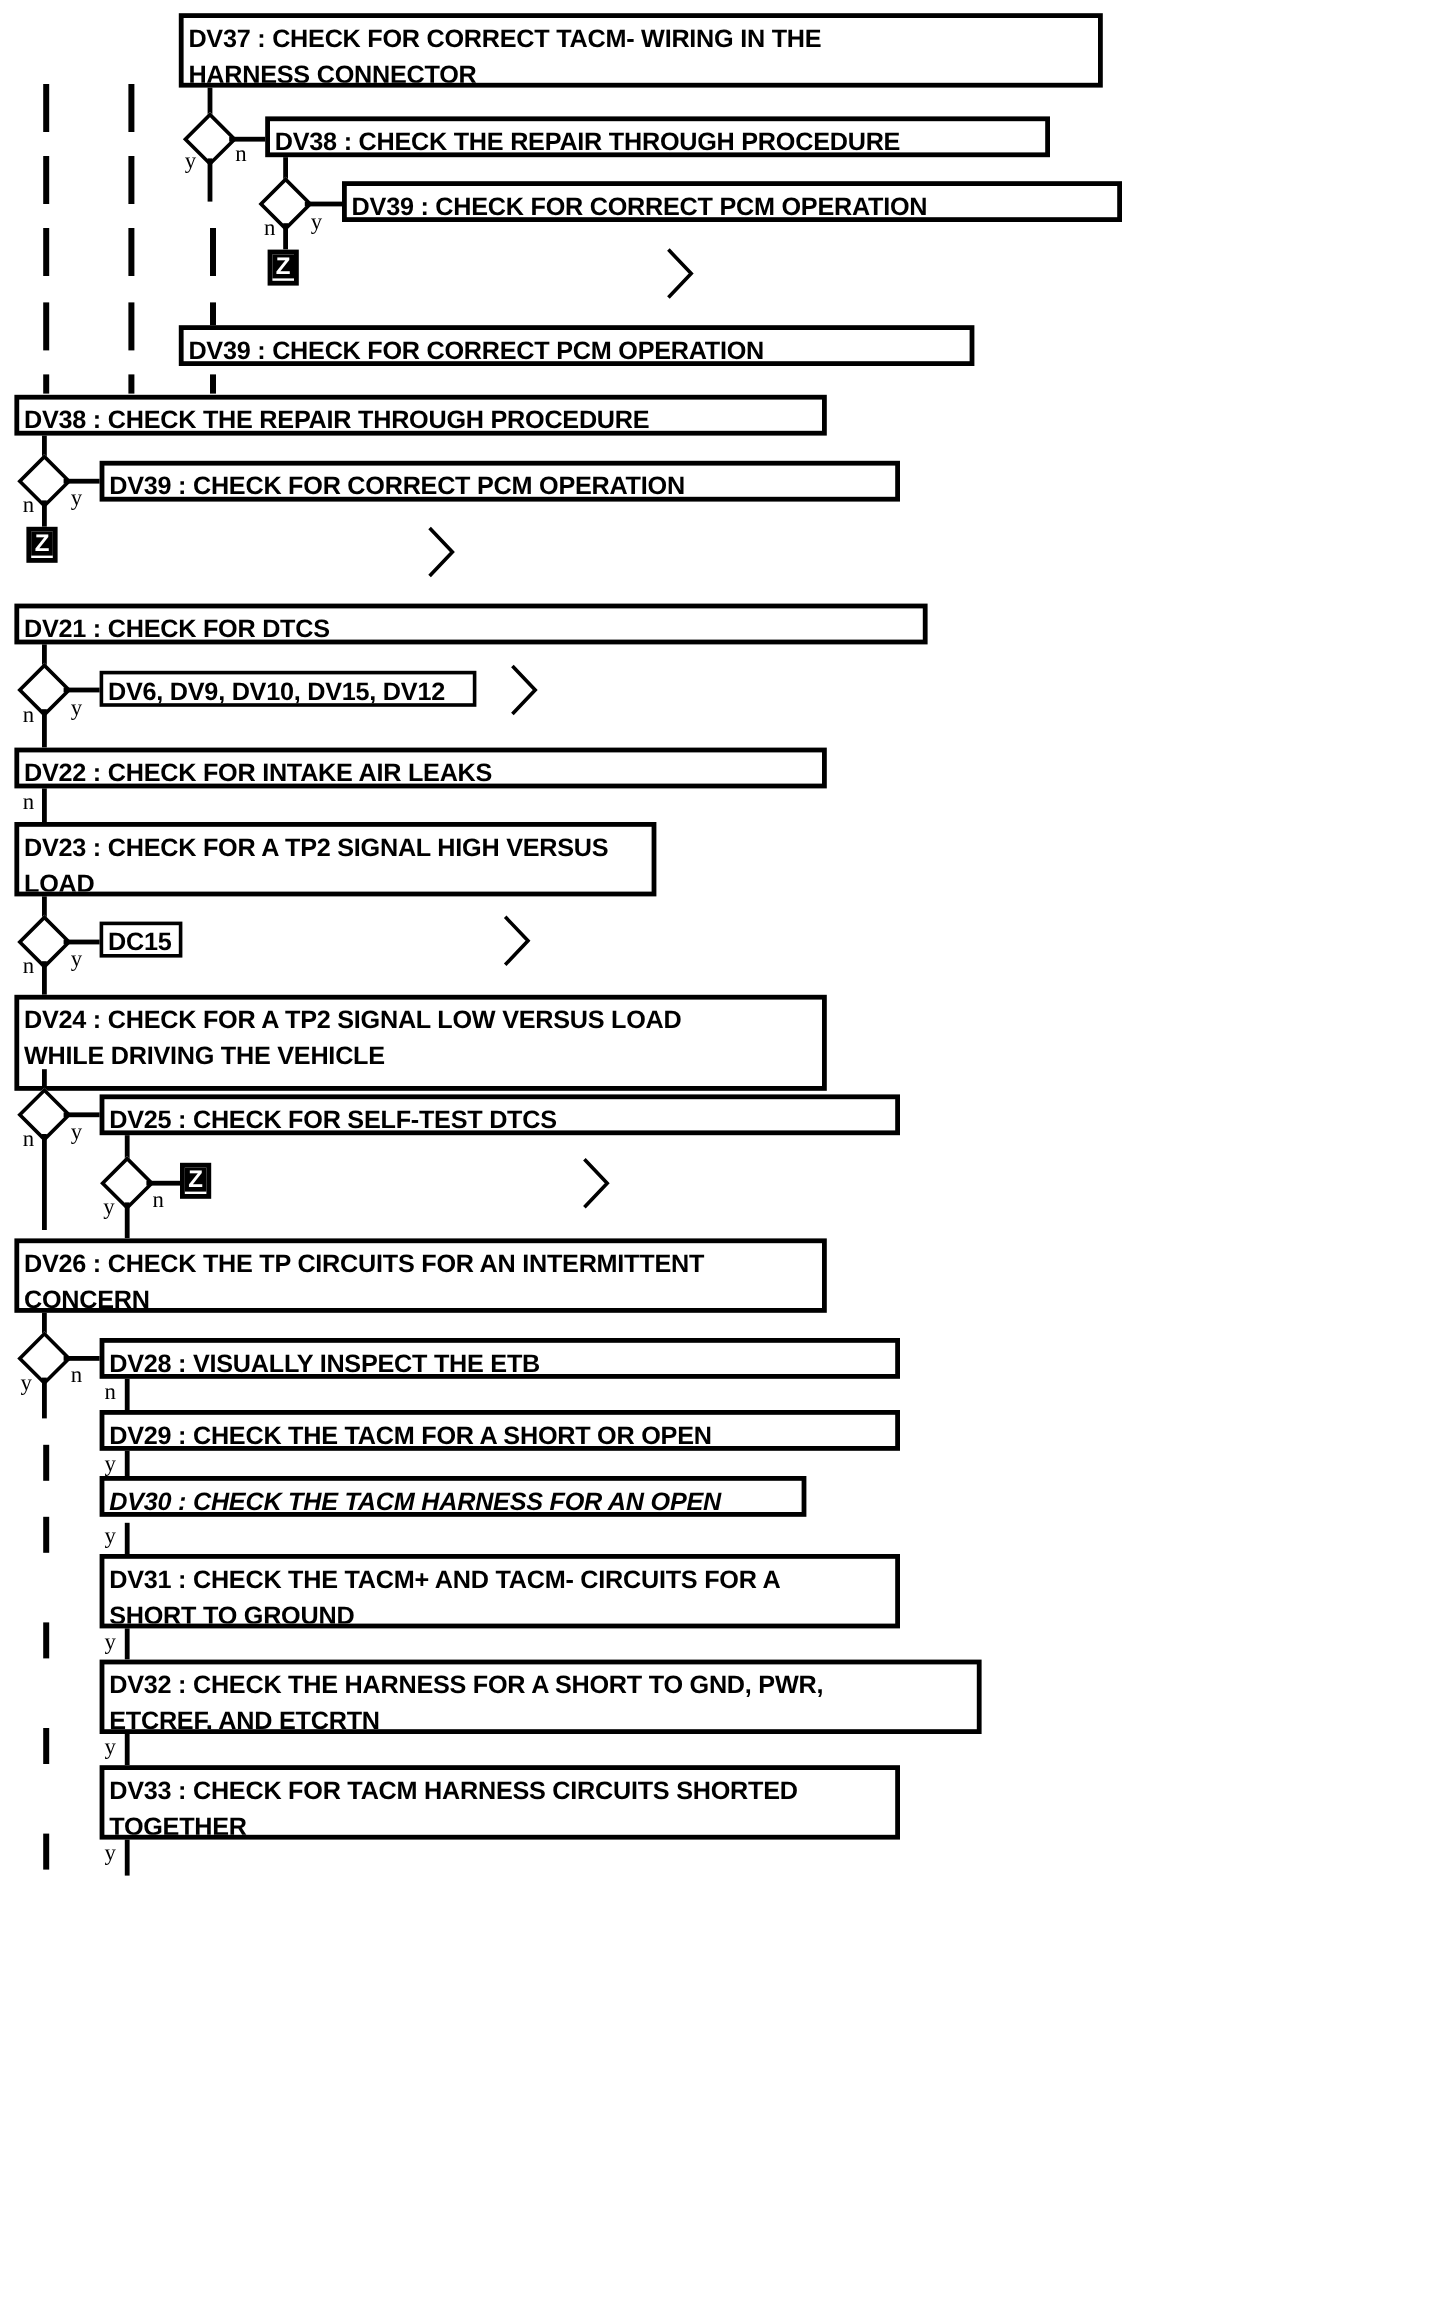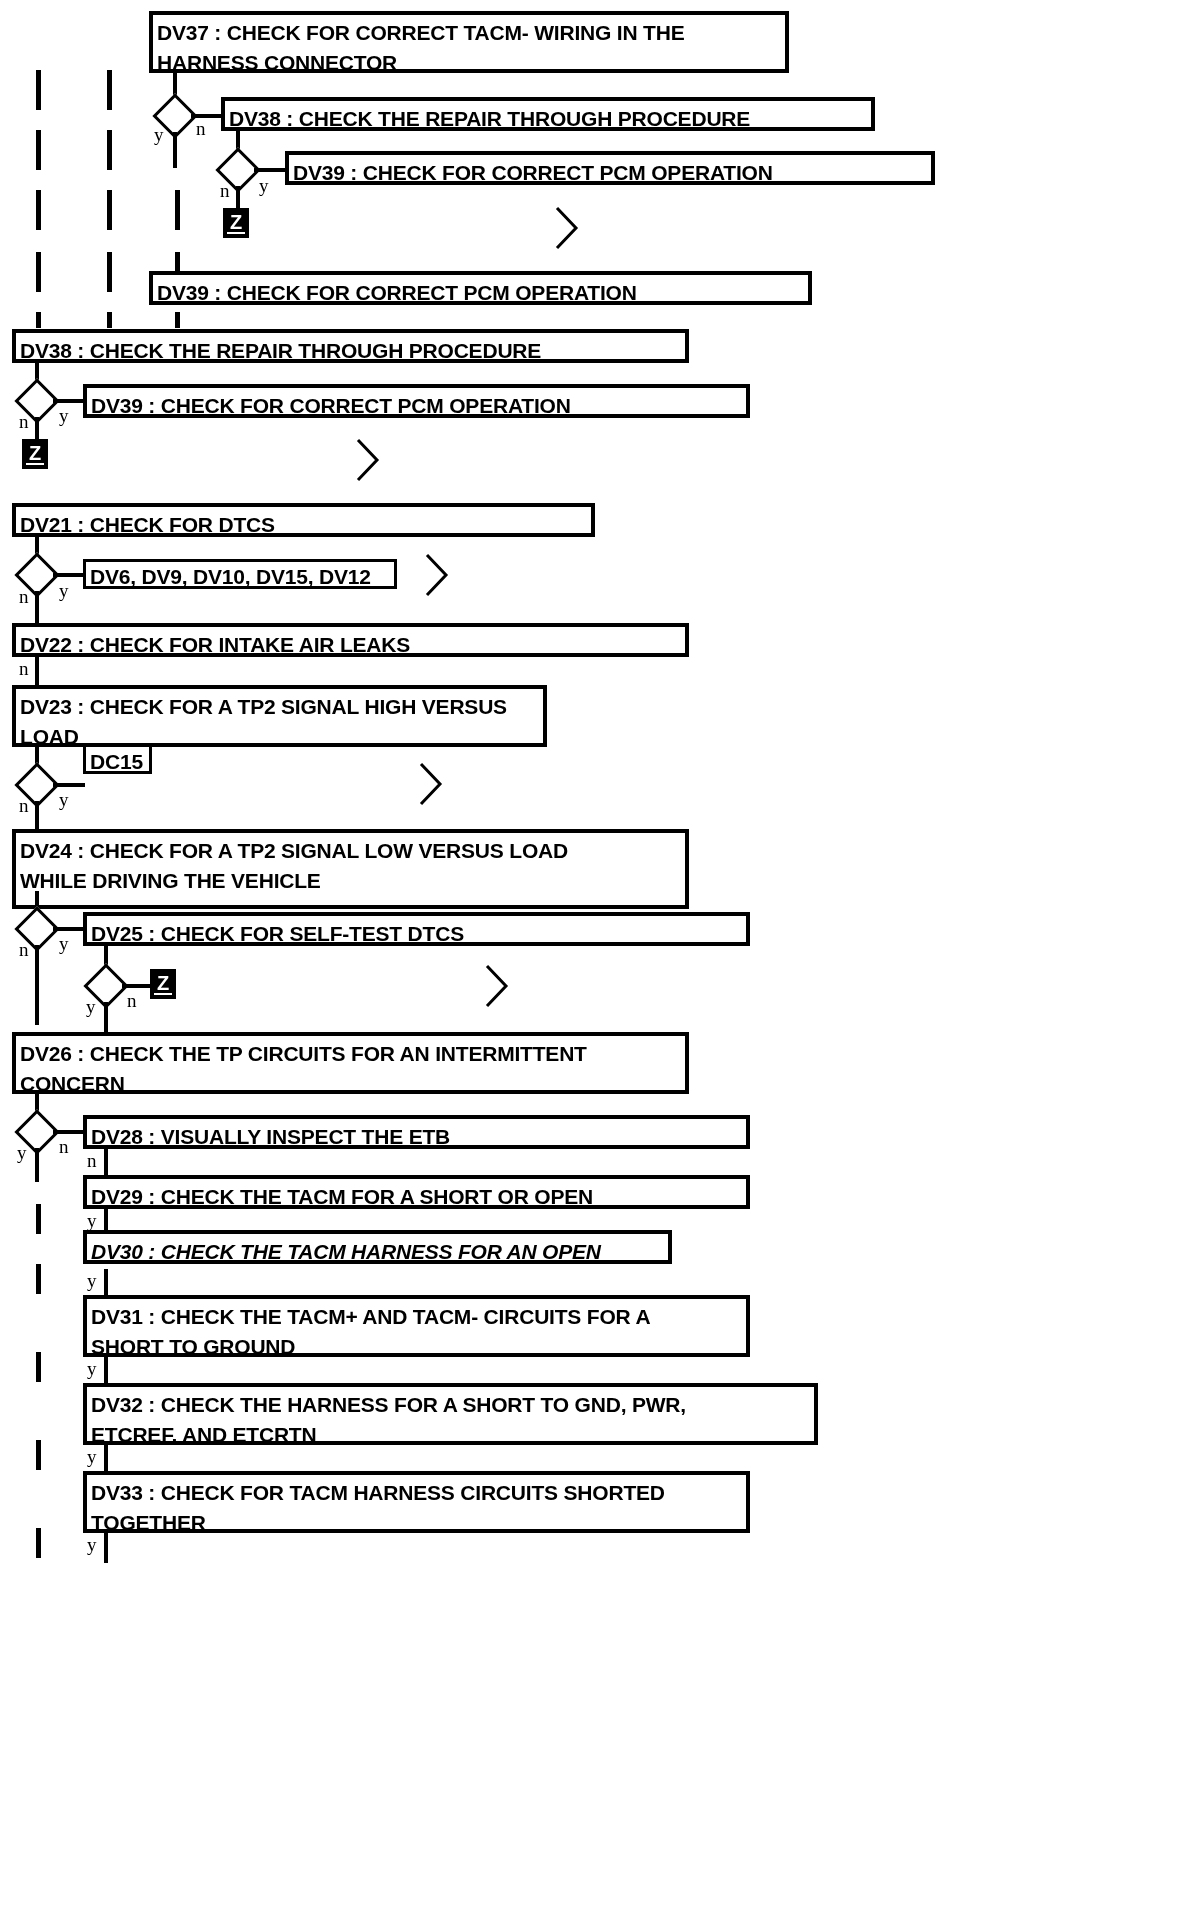--- a/index.html
+++ b/index.html
@@ -117,21 +117,21 @@
   <div class="dash" style="left:107px; top:70px;  height:40px;"></div>
   <div class="dash" style="left:107px; top:130px; height:40px;"></div>
   <div class="dash" style="left:107px; top:190px; height:40px;"></div>
   <div class="dash" style="left:107px; top:252px; height:40px;"></div>
   <div class="dash" style="left:107px; top:312px; height:16px;"></div>
 
   <div class="dash" style="left:175px; top:190px; height:40px;"></div>
   <div class="dash" style="left:175px; top:252px; height:40px;"></div>
   <div class="dash" style="left:175px; top:312px; height:16px;"></div>
 
-  <div class="box" style="left:149px; top:11px; width:640px; height:62px;">DV37 : CHECK FOR CORRECT TACM- WIRING IN THE
+  <div class="box" style="left:149px; top:11px; width:770px; height:62px;">DV37 : CHECK FOR CORRECT TACM- WIRING IN THE
 HARNESS CONNECTOR</div>
 
   <div class="vline" style="left:173px; top:73px; height:27px;"></div>
 
   <div class="diamond" style="left:159px; top:100px;"></div>
   <div class="blabel" style="left:154px; top:125px;">y</div>
   <div class="blabel" style="left:196px; top:119px;">n</div>
 
   <div class="vline" style="left:173px; top:132px; height:36px;"></div>
 
@@ -179,21 +179,21 @@
   <div class="ztag" style="left:22px; top:439px; width:26px; height:30px;">
     <span>Z</span>
   </div>
 
   <div class="chev" style="left:355px; top:437px;">
     <svg width="26" height="46" viewBox="0 0 26 46">
       <polyline points="3,3 22,23 3,43" fill="none" stroke="#000" stroke-width="3"></polyline>
     </svg>
   </div>
 
-  <div class="box" style="left:12px; top:503px; width:583px; height:34px;">DV21 : CHECK FOR DTCS</div>
+  <div class="box" style="left:12px; top:503px; width:761px; height:34px;">DV21 : CHECK FOR DTCS</div>
 
   <div class="vline" style="left:35px; top:537px; height:22px;"></div>
 
   <div class="diamond" style="left:21px; top:559px;"></div>
   <div class="blabel" style="left:19px; top:587px;">n</div>
   <div class="blabel" style="left:59px; top:581px;">y</div>
 
   <div class="hline" style="left:53px; top:573px; width:32px;"></div>
   <div class="vline" style="left:35px; top:591px; height:32px;"></div>
 
@@ -215,21 +215,21 @@
 
   <div class="vline" style="left:35px; top:747px; height:22px;"></div>
 
   <div class="diamond" style="left:21px; top:769px;"></div>
   <div class="blabel" style="left:19px; top:796px;">n</div>
   <div class="blabel" style="left:59px; top:790px;">y</div>
 
   <div class="hline" style="left:53px; top:783px; width:32px;"></div>
   <div class="vline" style="left:35px; top:801px; height:28px;"></div>
 
-  <div class="box small" style="left:83px; top:744px; width:69px; height:30px; line-height:24px;">DC15</div>
+  <div class="box small" style="left:83px; top:768px; width:69px; height:30px; line-height:24px;">DC15</div>
 
   <div class="chev" style="left:418px; top:761px;">
     <svg width="26" height="46" viewBox="0 0 26 46">
       <polyline points="3,3 22,23 3,43" fill="none" stroke="#000" stroke-width="3"></polyline>
     </svg>
   </div>
 
   <div class="box" style="left:12px; top:829px; width:677px; height:80px;">DV24 : CHECK FOR A TP2 SIGNAL LOW VERSUS LOAD
 WHILE DRIVING THE VEHICLE</div>
 

